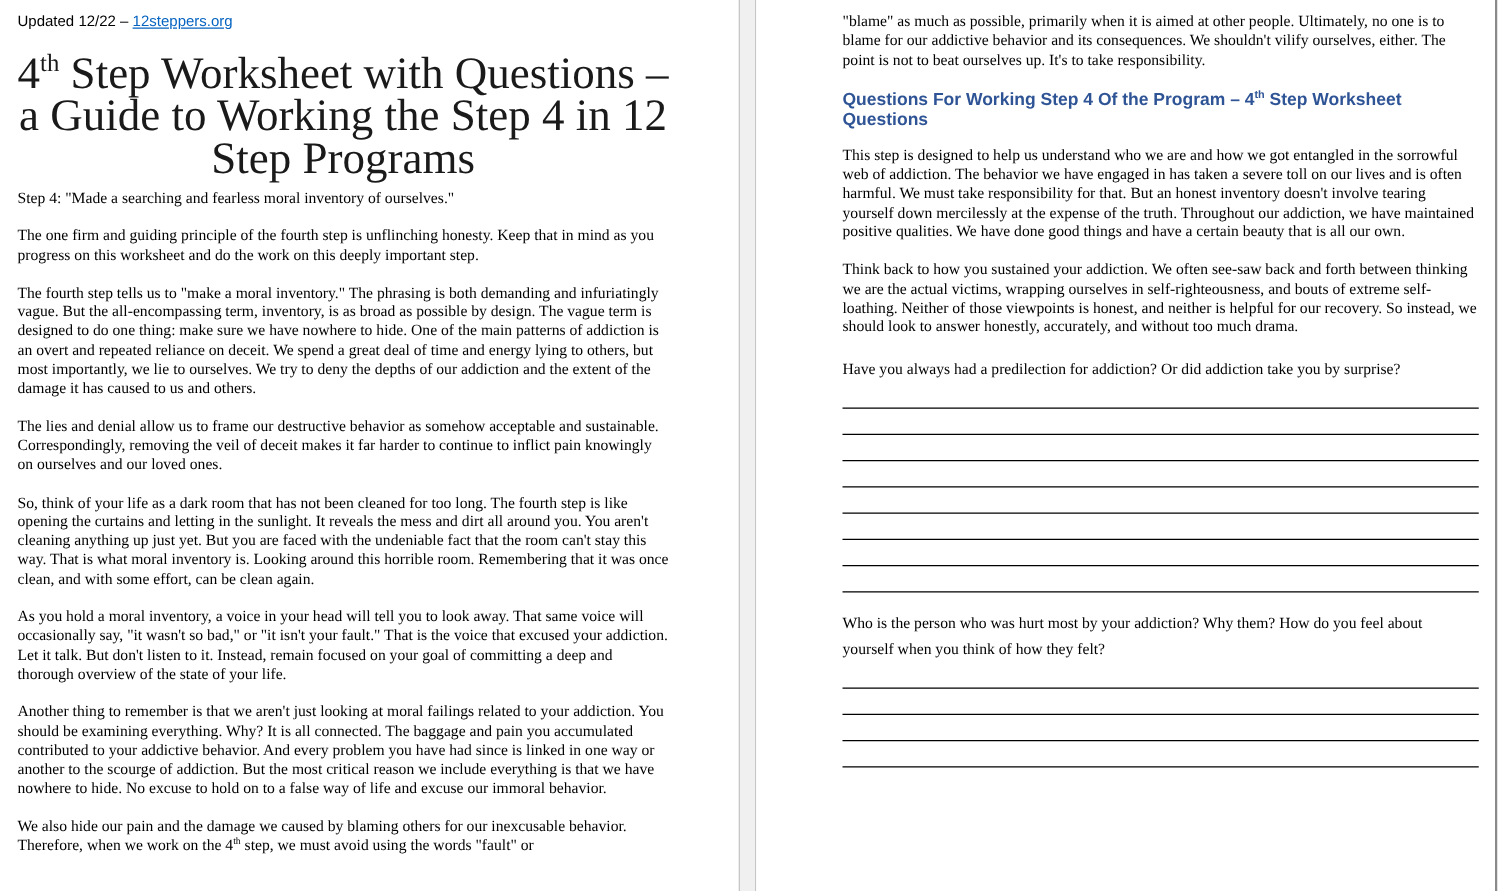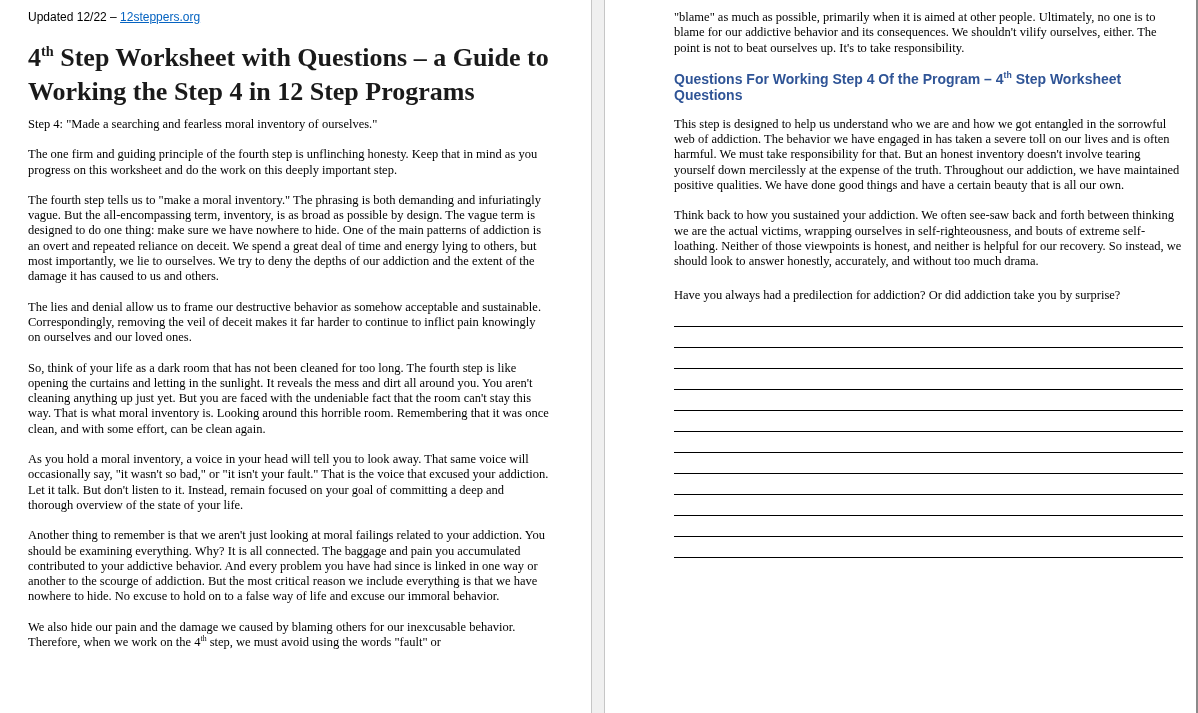--- a/index.html
+++ b/index.html
@@ -5,21 +5,21 @@
   html, body { margin: 0; padding: 0; }
   body {
     width: 1198px; height: 713px;
     overflow: hidden;
     background: #ffffff;
     position: relative;
     font-family: "Liberation Serif", "DejaVu Serif", serif;
     color: #000;
   }
   .page { position: absolute; top: 0; height: 713px; background: #fff; }
-  .page-left  { left: 0; width: 591px; padding-left: 14px; }
+  .page-left  { left: 0; width: 591px; }
   .page-right { left: 605px; width: 591px; }
   .gutter {
     position: absolute; left: 591px; top: 0;
     width: 14px; height: 713px;
     background: #f0f0f0;
     border-left: 1px solid #c6c6c6;
     border-right: 1px solid #c6c6c6;
     box-sizing: border-box;
   }
   .window-edge {
@@ -31,23 +31,24 @@
   .content-right { padding: 10px 0 0 69px; width: 509px; }
 
   .updated-line {
     font-family: "Liberation Sans", "DejaVu Sans", sans-serif;
     font-size: 12px; line-height: 15px; color: #000;
   }
   .site-link { color: #0563C1; text-decoration: underline; cursor: pointer; }
 
   .doc-title {
     font-family: "Liberation Serif", "DejaVu Serif", serif;
-    font-size: 26px; line-height: 34px;
-    font-weight: 700; color: #1a1a1a;
+    font-size: 36px; line-height: 34px;
+    font-weight: 400; color: #1a1a1a;
     margin: 16px 0 8px 0;
+    text-align: center;
   }
   .doc-title sup { font-size: 0.55em; }
 
   p {
     font-size: 12.5px; line-height: 15.3px;
     margin: 0 0 15px 0;
   }
   sup { font-size: 0.62em; line-height: 0; vertical-align: super; }
 
   .section-heading {
@@ -111,20 +112,21 @@
         <div class="answer-line"></div>
       </div>
 
     <div class="answers">
         <div class="answer-line"></div>
         <div class="answer-line"></div>
         <div class="answer-line"></div>
         <div class="answer-line"></div>
       </div>
 
+    <p class="question">Who is the person who was hurt most by your addiction? Why them? How do you feel about yourself when you think of how they felt?</p>
     <div class="answers">
         <div class="answer-line"></div>
         <div class="answer-line"></div>
         <div class="answer-line"></div>
         <div class="answer-line"></div>
       </div>
 
   </div>
 </div>
 

